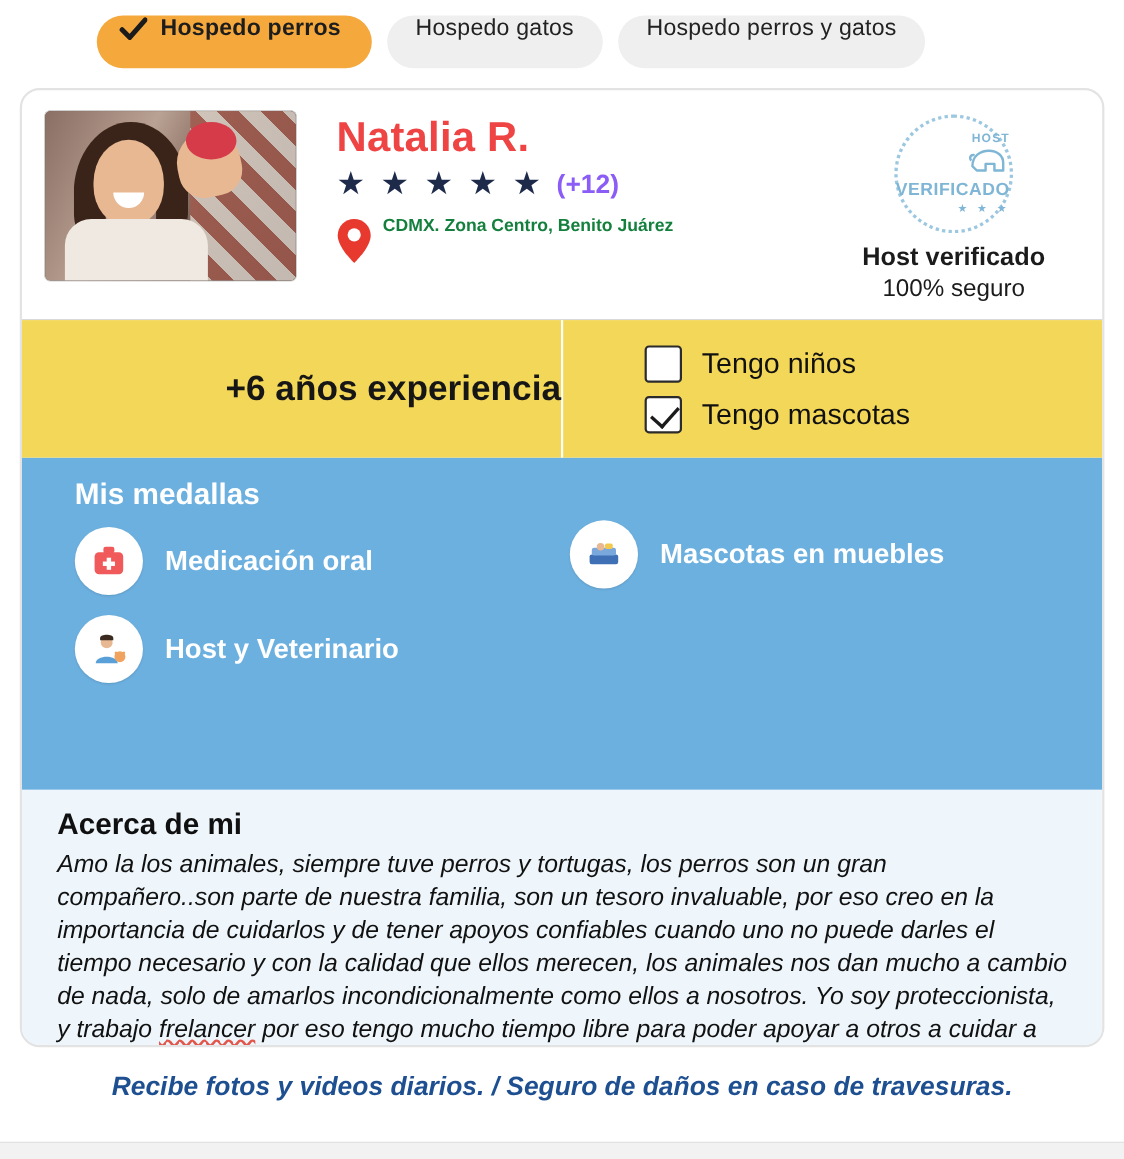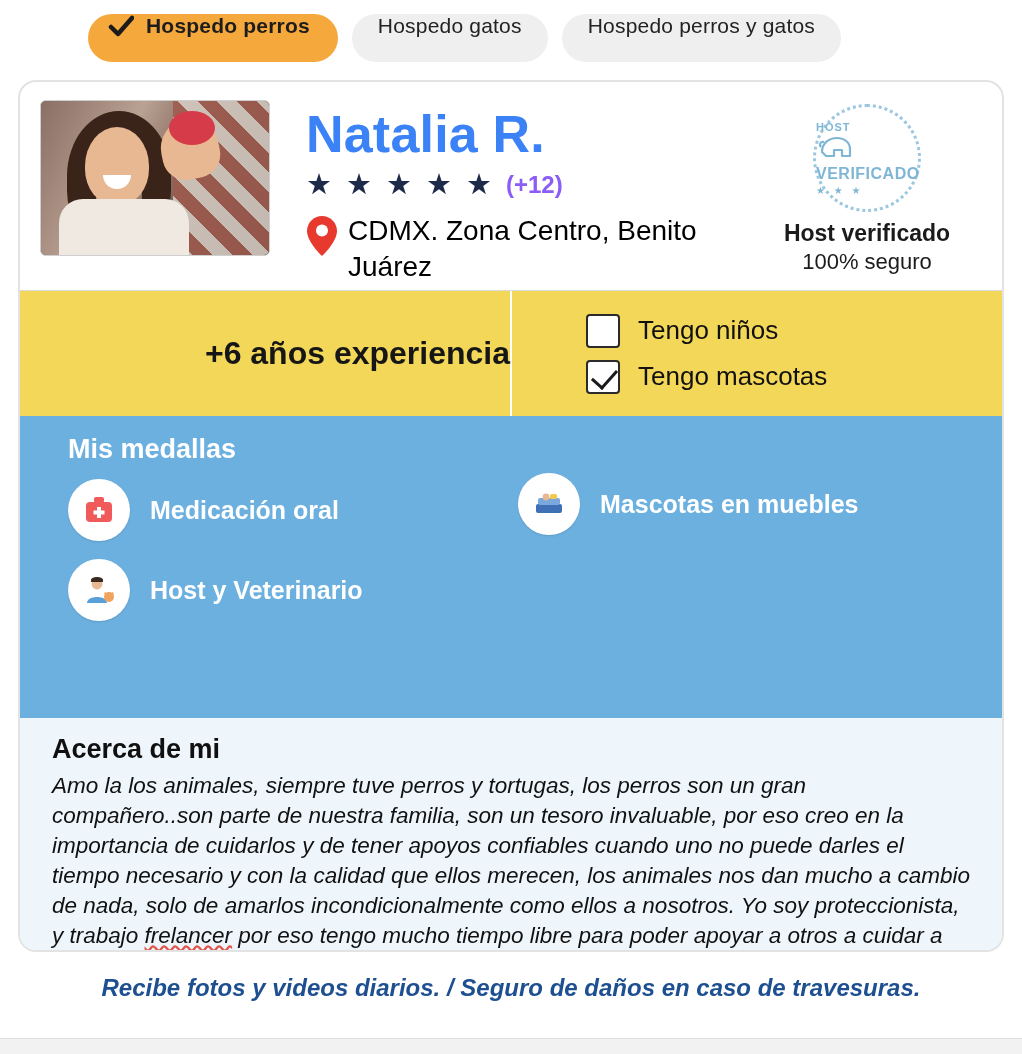--- a/index.html
+++ b/index.html
@@ -125,23 +125,23 @@
     background: #efe9e2;
   }
 
   .pinfo {
     flex: 1 1 auto;
     padding-left: 36px;
     padding-top: 4px;
     min-width: 0;
   }
   .pname {
-    font-size: 52px;
-    font-weight: 700;
-    color: #3b82f6;
+    font-size: 38px;
+    font-weight: 700;
+    color: #ef4444;
     letter-spacing: .2px;
     margin: 0 0 6px 0;
   }
   .rating-row {
     display: flex;
     align-items: center;
     gap: 14px;
     margin-bottom: 14px;
   }
   .stars { display: flex; gap: 14px; }
@@ -151,39 +151,40 @@
     font-weight: 700;
     font-size: 24px;
   }
   .loc-row {
     display: flex;
     align-items: flex-start;
     gap: 10px;
   }
   .pin { flex: 0 0 auto; margin-top: 2px; }
   .loc-text {
-    font-size: 28px;
-    color: #000000;
+    font-size: 16px;
+    color: #15803d;
     line-height: 1.3;
     max-width: 360px;
+    font-weight: bold;
   }
 
   .verified {
     flex: 0 0 auto;
     width: 230px;
     text-align: center;
     padding-top: 4px;
   }
   .stamp {
     width: 108px; height: 108px;
     margin: 0 auto 8px auto;
     border: 3px dotted #9cc7e0;
     border-radius: 50%;
     display: flex; flex-direction: column;
-    align-items: flex-start; justify-content: center;
+    align-items: flex-end; justify-content: center;
     color: #7fb6d6;
     position: relative;
   }
   .stamp .s-top { font-size: 11px; font-weight: 700; letter-spacing: 1px; }
   .stamp .s-dog { font-size: 26px; line-height: 1; margin: 1px 0; }
   .stamp .s-bot { font-size: 16px; font-weight: 700; letter-spacing: .5px; }
   .stamp .s-stars { font-size: 10px; letter-spacing: 3px; margin-top: 2px; }
   .v-title { font-size: 23px; font-weight: 700; color: #1b1b1b; }
   .v-sub { font-size: 22px; color: #1b1b1b; margin-top: 2px; }
 

